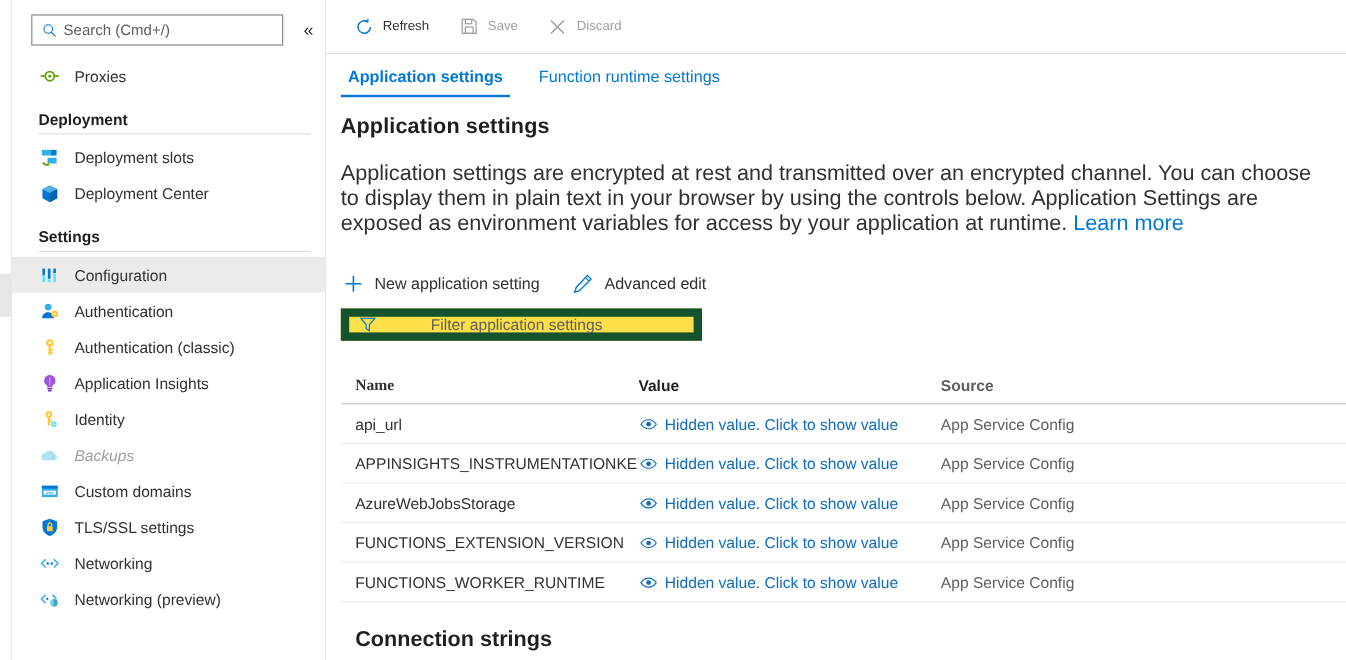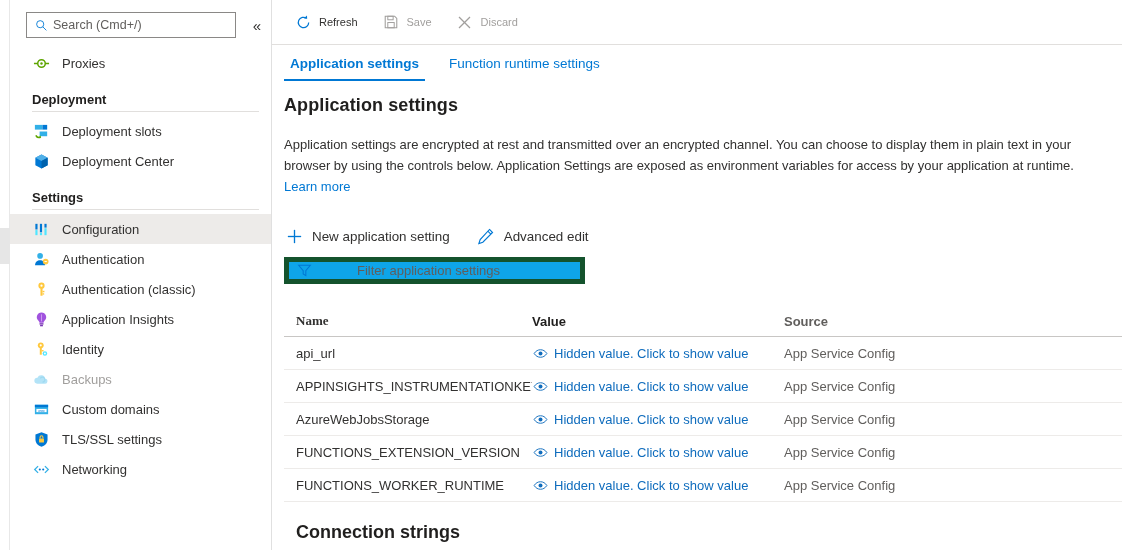--- a/index.html
+++ b/index.html
@@ -55,21 +55,21 @@
     color: #323130; font-size: 15px; cursor: pointer; user-select: none;
   }
 
   .nav { padding: 0; }
   .nav-item {
     height: 30px; display: flex; align-items: center;
     padding-left: 22px; cursor: pointer; font-size: 13px; color: #323130;
     position: relative;
   }
   .nav-item.selected { background: #edebe9; }
-  .nav-item.disabled { color: #a19f9d; cursor: default; }
+  .nav-item.disabled { color: #a19f9d; cursor: default; font-style: italic; }
   .nav-item .ic { width: 18px; height: 18px; margin-right: 12px; flex: 0 0 18px;
                   display: flex; align-items: center; justify-content: center; }
   .nav-item .lbl { white-space: nowrap; }
 
   .group-head {
     font-size: 13px; font-weight: bold; color: #201f1e;
     padding: 14px 0 4px 22px;
   }
   .group-rule { height: 1px; background: #e1dfdd; margin: 0 12px 4px 22px; }
 
@@ -96,35 +96,35 @@
   .tab.active::after {
     content: ""; position: absolute; left: 0; right: 0; bottom: 0;
     height: 2px; background: #0078d4;
   }
 
   .section {
     padding: 0 0 0 12px;
   }
   .h2 { font-size: 18px; font-weight: bold; color: #201f1e; margin: 14px 0 0 0; letter-spacing: .1px;}
   .desc {
-    font-size: 13px; color: #323130; line-height: 21px;
+    font-size: 18px; color: #323130; line-height: 21px;
     max-width: 812px; margin-top: 18px;
   }
   .link { color: #0078d4; text-decoration: none; cursor: pointer; }
 
   .actionbar { display: flex; align-items: center; margin-top: 24px; }
   .action {
     display: flex; align-items: center; height: 30px; padding: 0 10px 0 0;
     margin-right: 16px; font-size: 13.4px; color: #323130; cursor: pointer; white-space: nowrap;
   }
   .action .ai { width: 20px; height: 20px; margin-right: 8px; display:flex; align-items:center; justify-content:center; }
 
   .filter-box {
-    margin-top: 6px; width: 301px; height: 27px; border: 5px solid #14532d;
-    display: flex; align-items: center; padding: 0 8px; background: #0ea5e9; gap: 37px;
+    margin-top: 6px; width: 301px; height: 27px; border: 7px solid #14532d;
+    display: flex; align-items: center; padding: 0 8px; background: #fde047; gap: 37px;
   }
   .filter-box .fi { width: 18px; height: 18px; margin-right: 6px; display:flex; align-items:center; justify-content:center; }
   .filter-input {
     border: 0; outline: 0; width: 100%; font-size: 13px; color: #323130;
     background: transparent; font-family: "Liberation Sans", sans-serif;
   }
   .filter-input::placeholder { color: #605e5c; opacity: 1; }
 
   
   .tbl { margin-top: 22px; width: 1110px; }
@@ -313,20 +313,32 @@
           <svg width="17" height="17" viewBox="0 0 18 18">
             <path d="M5.4 5.4 L1.8 9 l3.6 3.6" fill="none" stroke="#32b0e7" stroke-width="1.3"></path>
             <path d="M12.6 5.4 L16.2 9 l-3.6 3.6" fill="none" stroke="#32b0e7" stroke-width="1.3"></path>
             <circle cx="7.2" cy="9" r="1.1" fill="#0078d4"></circle>
             <circle cx="10.8" cy="9" r="1.1" fill="#0078d4"></circle>
           </svg>
         </span>
         <span class="lbl">Networking</span>
       </div>
 
+      <div class="nav-item">
+        <span class="ic">
+          <svg width="17" height="17" viewBox="0 0 18 18">
+            <path d="M5.2 5 L1.6 8.6 l3.6 3.6" fill="none" stroke="#32b0e7" stroke-width="1.3"></path>
+            <path d="M11.4 5 L15 8.6" fill="none" stroke="#32b0e7" stroke-width="1.3"></path>
+            <circle cx="6.8" cy="8.6" r="1" fill="#0078d4"></circle>
+            <circle cx="12.4" cy="12" r="3.4" fill="#7fd3e8"></circle>
+            <path d="M12.4 8.6 a3.4 3.4 0 0 1 0 6.8" fill="#3aa0c4"></path>
+          </svg>
+        </span>
+        <span class="lbl">Networking (preview)</span>
+      </div>
 
     </div>
   </div>
 
   <div class="main">
 
     <div class="cmdbar">
       <div class="cmd">
         <span class="ci">
           <svg width="17" height="17" viewBox="0 0 18 18">

